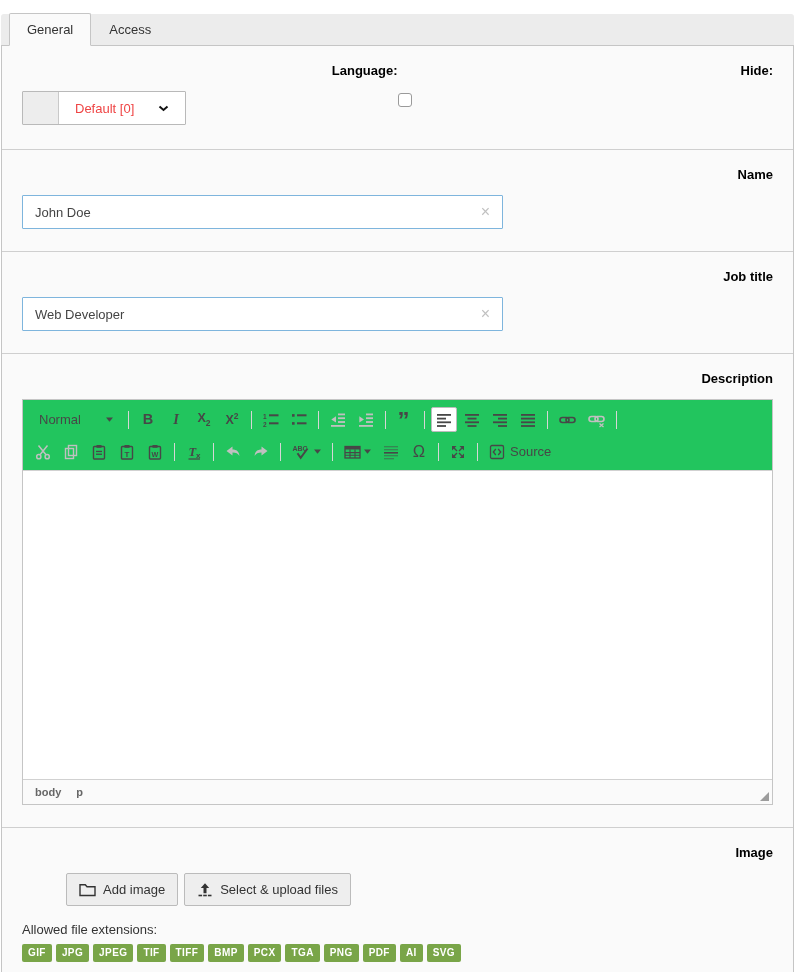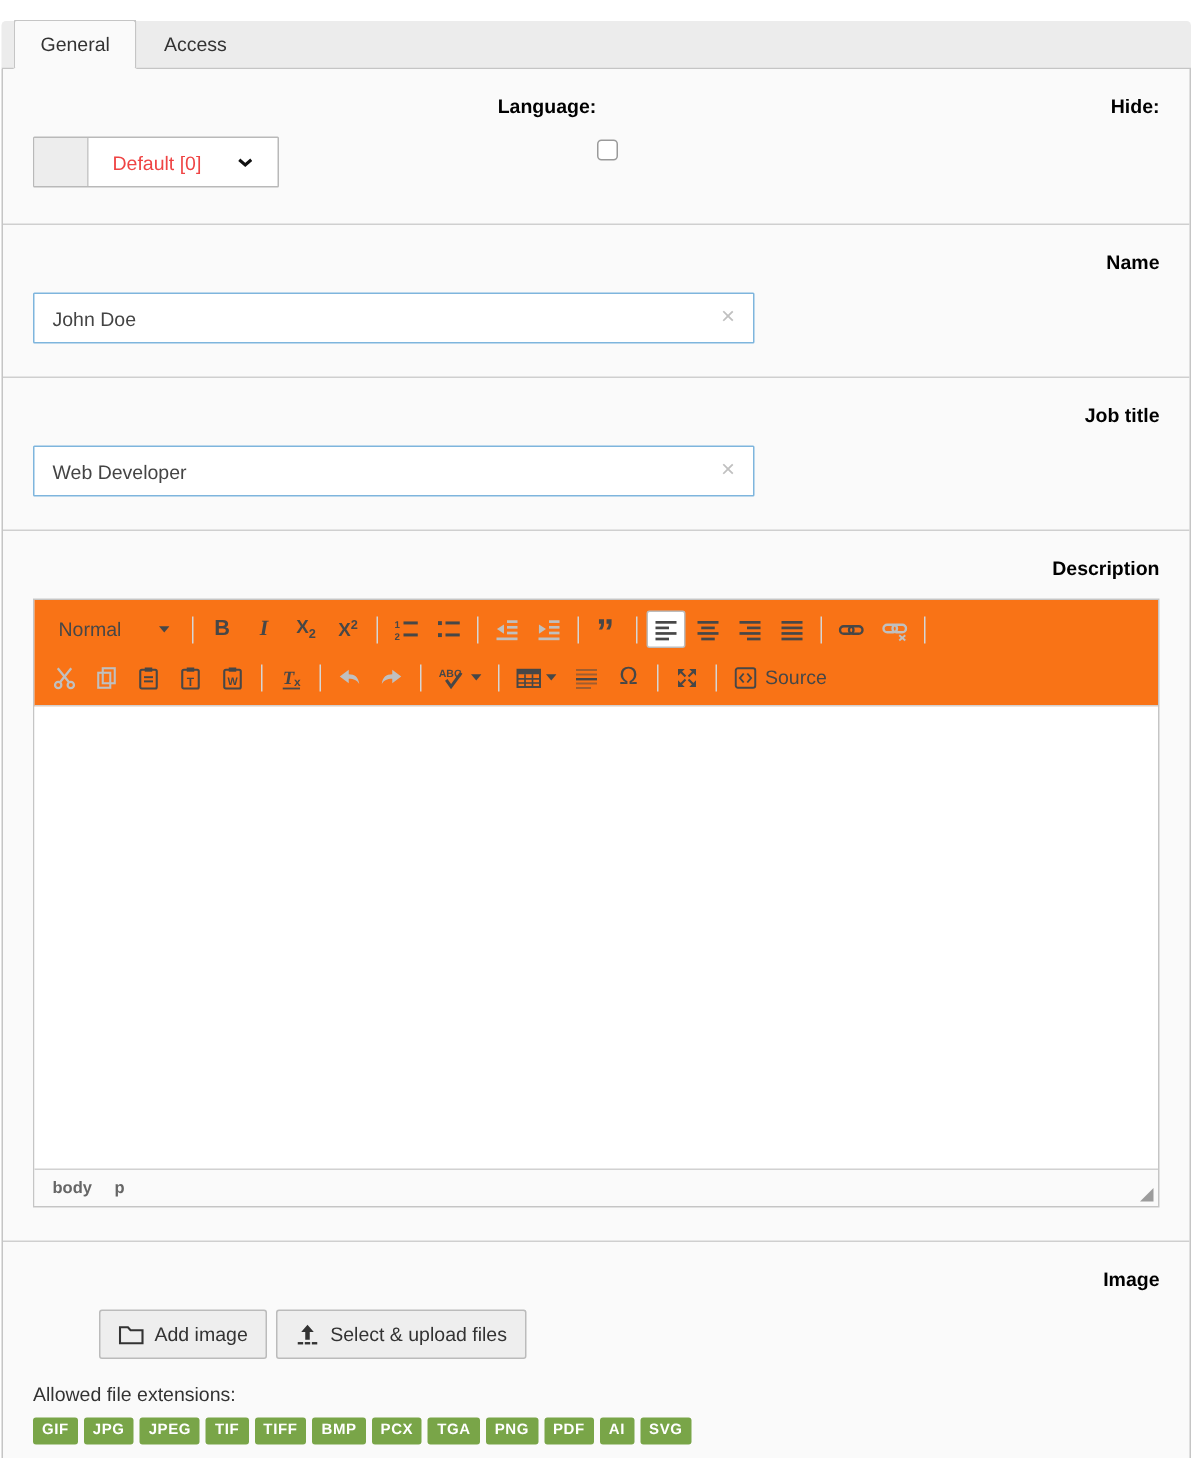--- a/index.html
+++ b/index.html
@@ -30,21 +30,21 @@
   
   .checkbox { appearance:none; -webkit-appearance:none; width:14px; height:14px; border:1px solid #9a9a9a; border-radius:3px; background:#fff; margin:2px 0 0 0; cursor:pointer; }
 
   
   .text-input { width:481px; height:34px; border:1px solid #7eb5dd; background:#fff; border-radius:1px; display:flex; align-items:center; padding:0 12px; }
   .ival { font-size:13px; color:#444; }
   .clear { margin-left:auto; color:#c0c0c0; font-size:16px; line-height:1; cursor:pointer; }
 
   
   .editor { border:1px solid #c5c5c5; background:#fff; width:100%; }
-  .toolbar { background:#f97316; border-bottom:1px solid #d1d1d1; padding:4px 4px 3px; }
+  .toolbar { background:#22c55e; border-bottom:1px solid #d1d1d1; padding:4px 4px 3px; }
   .tb-row { display:flex; align-items:center; padding:3px 2px; flex-wrap:wrap; }
   .tb-row + .tb-row { margin-top:1px; }
   .tbtn { display:inline-flex; align-items:center; justify-content:center; min-width:26px; height:25px; padding:0 4px; margin:0 1px; color:#474747; border:1px solid transparent; border-radius:2px; cursor:pointer; }
   .tbtn.disabled { color:#c0c0c0; cursor:default; }
   .tbtn.active { background:#fff; border-color:#bcbcbc; }
   .tbtn.combo { width:92px; justify-content:space-between; padding:0 8px; color:#474747; }
   .tbtn .tlabel { font-size:13px; color:inherit; }
   .tsep { width:1px; height:18px; background:#d6d6d6; margin:0 5px; flex:none; }
   .ticon svg { display:block; }
   .caret { margin-left:3px; display:inline-flex; }

